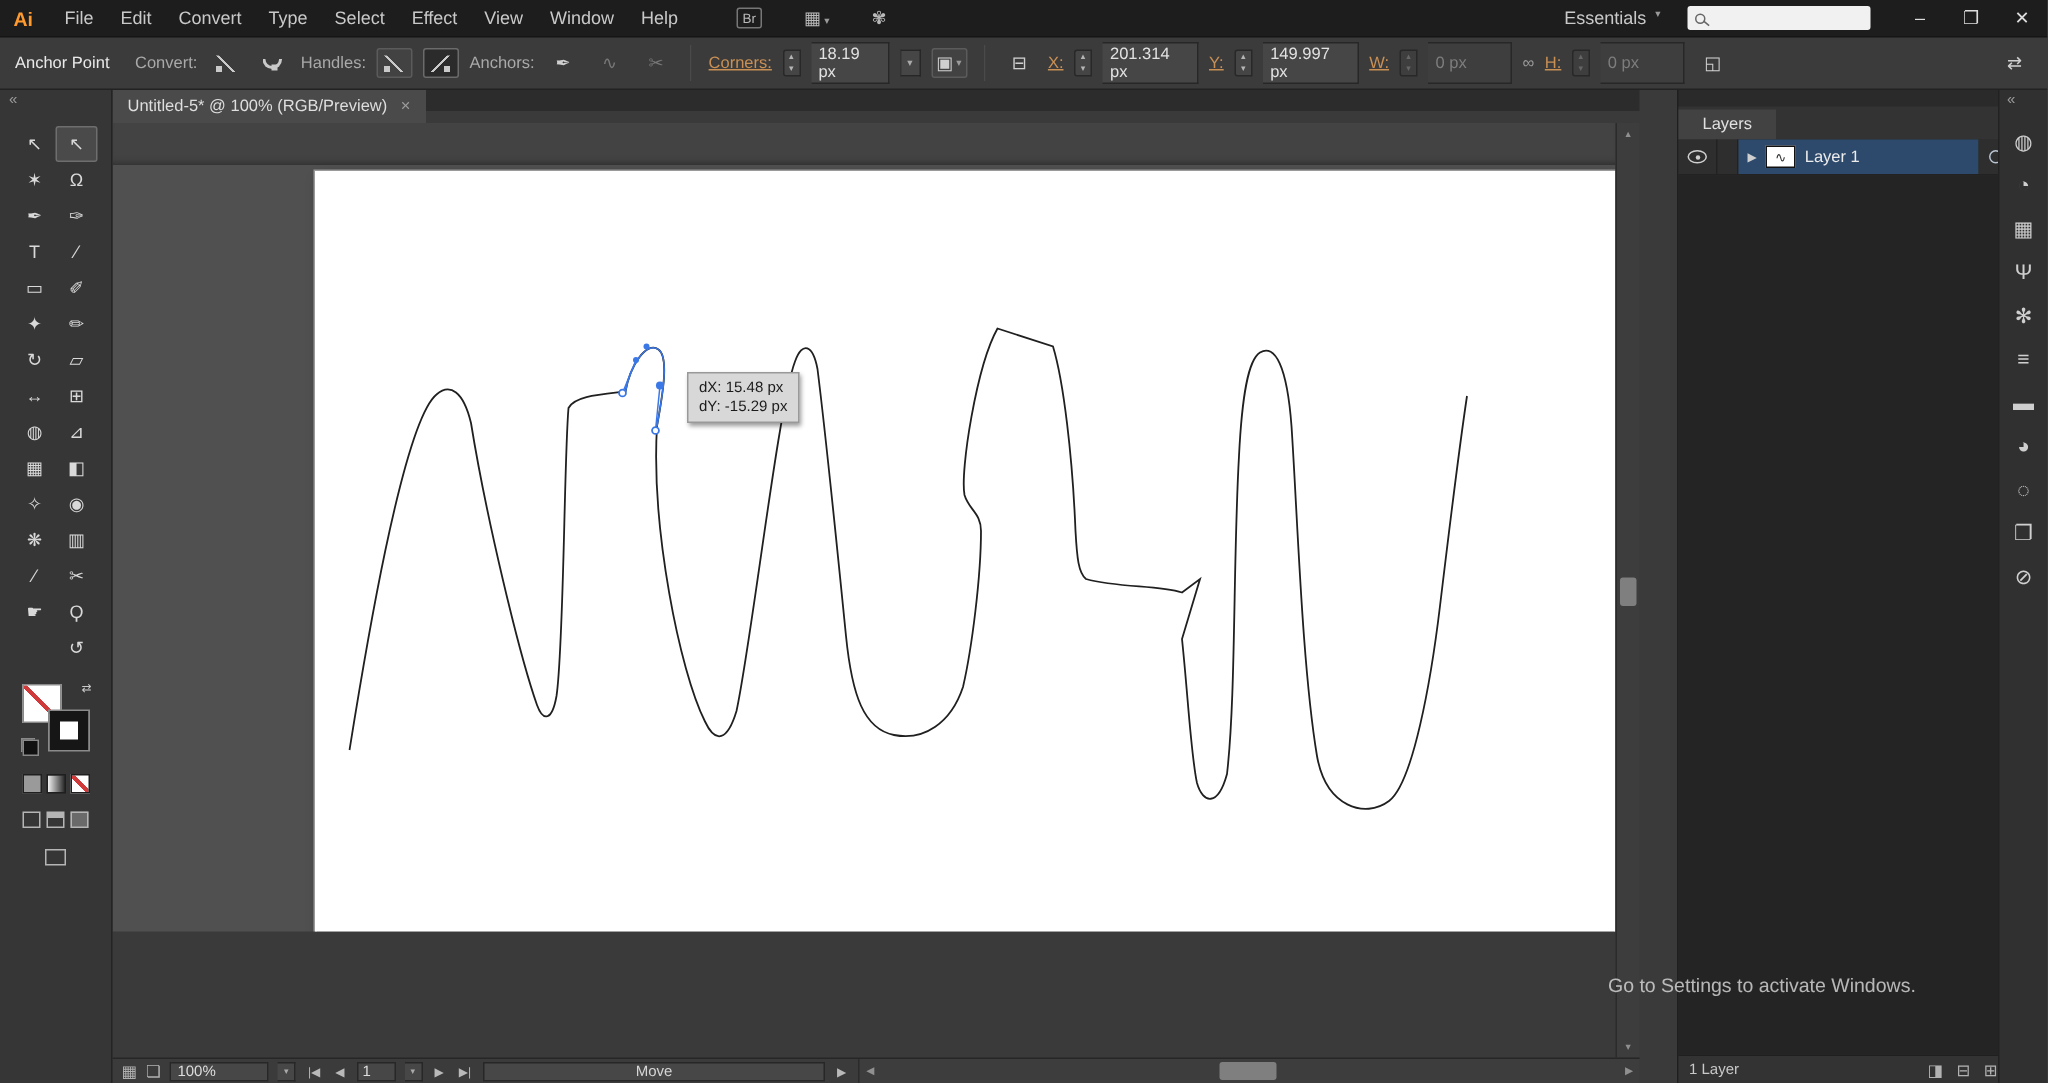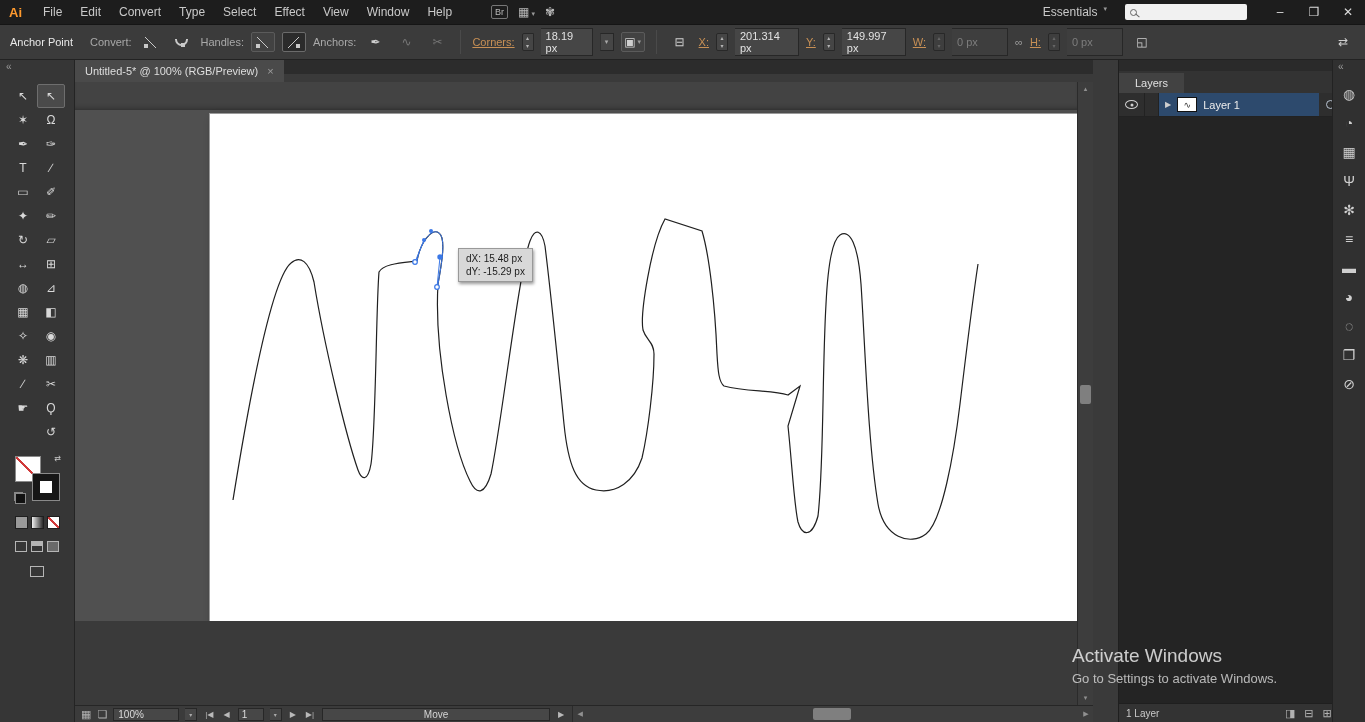--- a/index.html
+++ b/index.html
@@ -3,21 +3,21 @@
 <meta charset="utf-8">
 <style>
   *{box-sizing:border-box;margin:0;padding:0}
   html,body{width:1365px;height:722px;overflow:hidden;background:#3a3a3a;
     font-family:"Liberation Sans",sans-serif;position:relative;cursor:default}
   
   .titlebar{position:absolute;left:0;top:0;width:1365px;height:24px;background:#1d1d1d;
     display:flex;align-items:center;color:#c9c9c9;font-size:12px;z-index:20}
   .ai-logo{color:#ff9a2e;font-weight:bold;font-size:13px;padding:0 12px 0 9px}
   .menu-item{padding:12px 9px}
-  .tb-icons{display:flex;align-items:flex-start;gap:10px;margin-left:30px;color:#b9b9b9}
+  .tb-icons{display:flex;align-items:flex-start;gap:28px;margin-left:30px;color:#b9b9b9}
   .br-badge{border:1px solid #777;border-radius:2px;font-size:9px;padding:1px 3px}
   .dd8{font-size:7px;color:#9a9a9a;margin-left:2px}
   .spacer{flex:1}
   .workspace{display:flex;gap:4px;margin-right:18px}
   .searchbox{width:122px;height:16px;background:#f1f1f1;border-radius:2px;display:flex;
     align-items:center;padding:0 5px;margin-right:16px}
   .mag{width:7px;height:7px;border:1px solid #666;border-radius:50%;position:relative;
     display:inline-block;margin-right:4px;flex:none}
   .mag::after{content:"";position:absolute;width:5px;height:1px;background:#666;
     right:-4px;bottom:-1px;transform:rotate(40deg)}
@@ -411,15 +411,14 @@
     <span>≡</span>
     <span>▬</span>
     <span>◕</span>
     <span>◌</span>
     <span>❐</span>
     <span>⊘</span>
   </div>
 </div>
 
 <div class="watermark">
-  <div class="wm1">Activate Windows</div>
   <div class="wm2">Go to Settings to activate Windows.</div>
 </div>
 
 </body></html>

